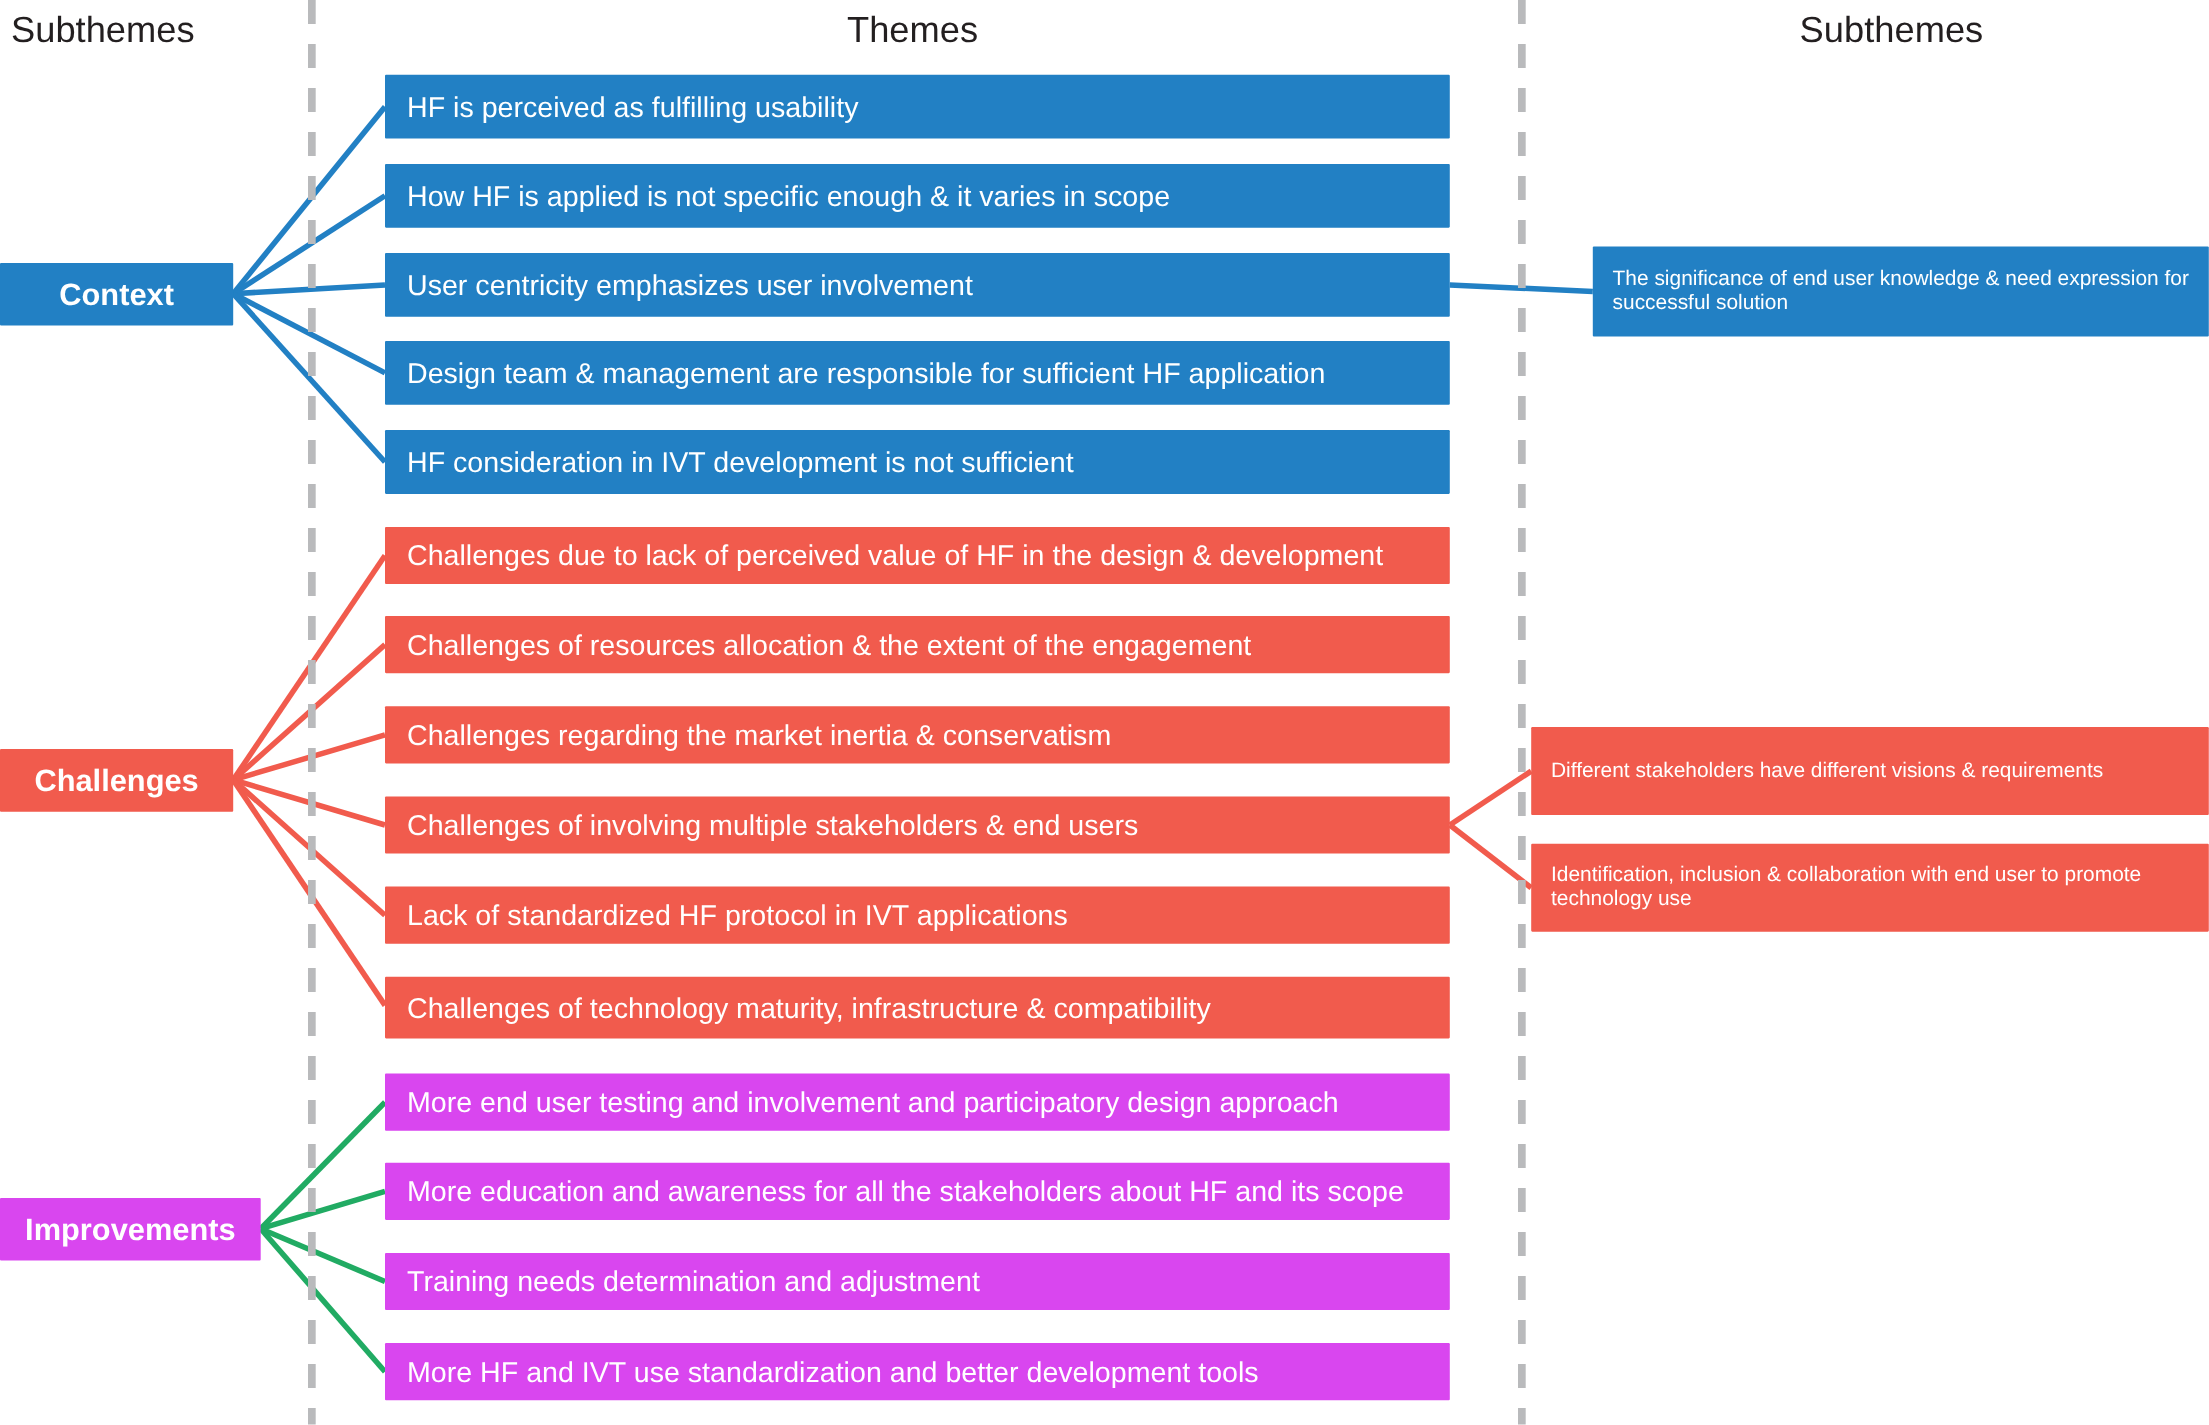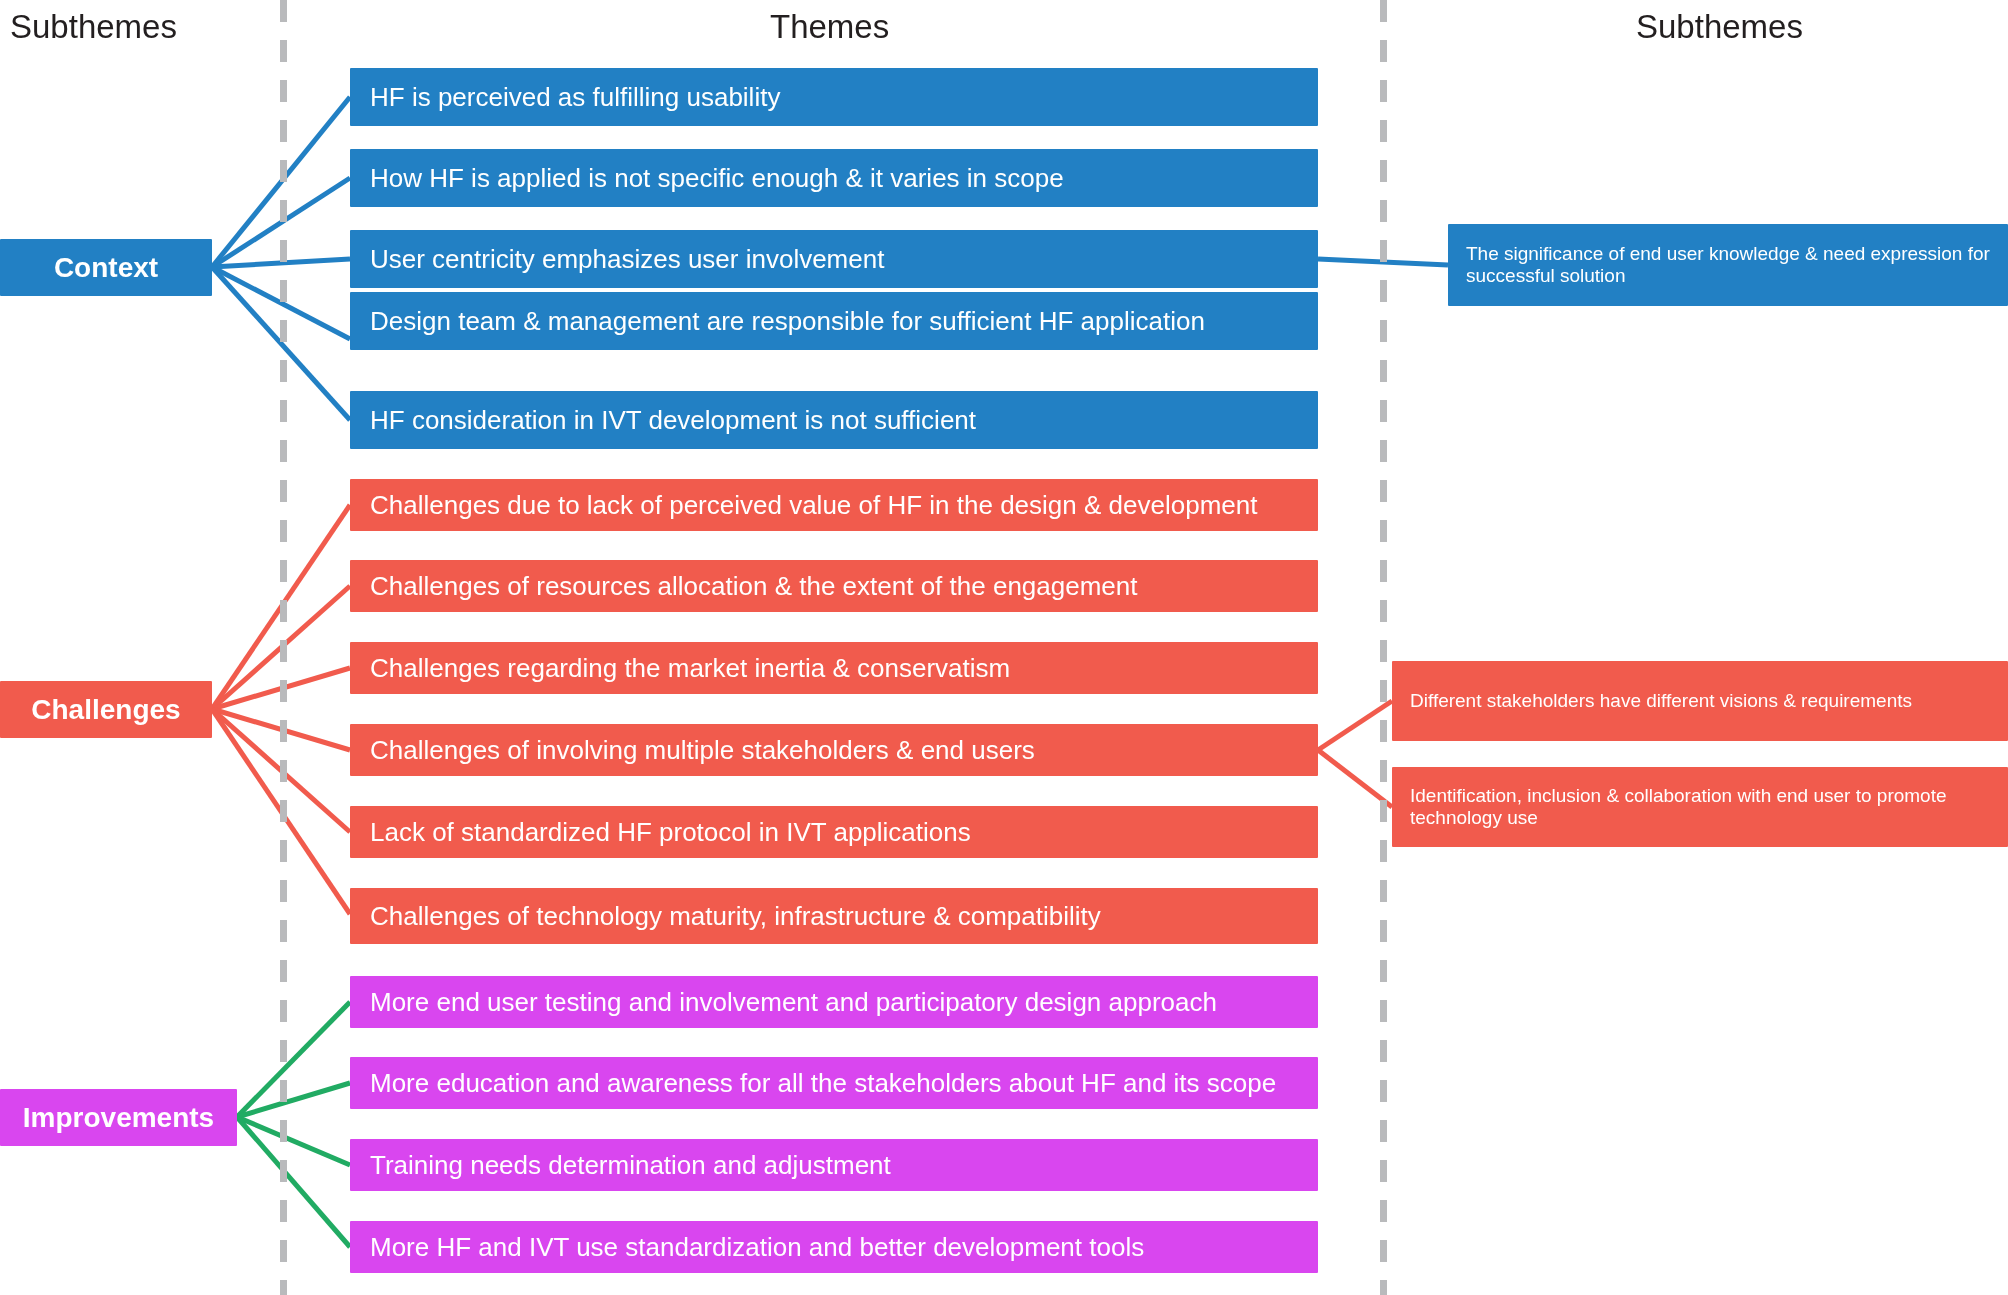--- a/index.html
+++ b/index.html
@@ -111,21 +111,21 @@
   <div id="theme-layer">
       <div class="node theme blue" style="left: 350px; top: 68px; width: 968px; height: 58px;">
         <span>HF is perceived as fulfilling usability</span>
       </div>
       <div class="node theme blue" style="left: 350px; top: 149px; width: 968px; height: 58px;">
         <span>How HF is applied is not specific enough &amp; it varies in scope</span>
       </div>
       <div class="node theme blue" style="left: 350px; top: 230px; width: 968px; height: 58px;">
         <span>User centricity emphasizes user involvement</span>
       </div>
-      <div class="node theme blue" style="left: 350px; top: 292px; width: 968px; height: 58px;">
+      <div class="node theme blue" style="left: 350px; top: 310px; width: 968px; height: 58px;">
         <span>Design team &amp; management are responsible for sufficient HF application</span>
       </div>
       <div class="node theme blue" style="left: 350px; top: 391px; width: 968px; height: 58px;">
         <span>HF consideration in IVT development is not sufficient</span>
       </div>
       <div class="node theme red" style="left: 350px; top: 479px; width: 968px; height: 52px;">
         <span>Challenges due to lack of perceived value of HF in the design &amp; development</span>
       </div>
       <div class="node theme red" style="left: 350px; top: 560px; width: 968px; height: 52px;">
         <span>Challenges of resources allocation &amp; the extent of the engagement</span>

